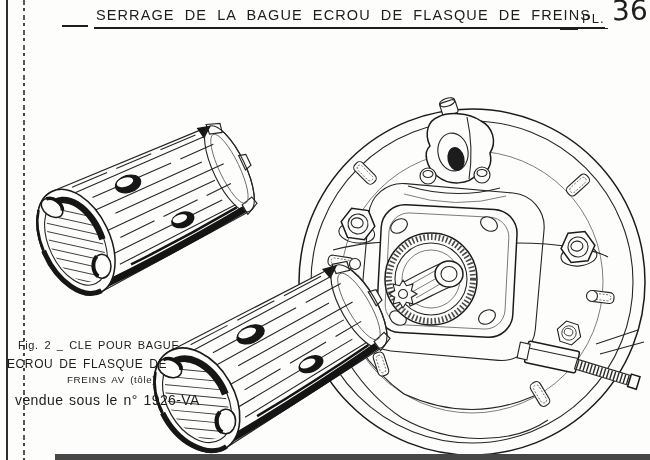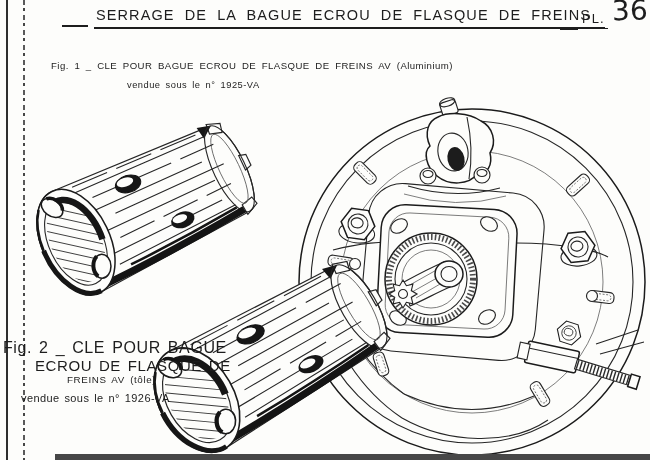--- a/index.html
+++ b/index.html
@@ -12,24 +12,24 @@
   .scan-bar{position:absolute;left:55px;bottom:0;width:595px;height:6px;background:#474747;}
   .title{left:94px;top:7px;font-size:14.5px;letter-spacing:1.1px;word-spacing:5px;
         border-bottom:2px solid #1d1d1d;padding:0 14px 4px 2px;font-weight:normal;}
   .lead-dash{left:62px;top:25px;width:26px;height:2px;background:#1d1d1d;}
   .plate-label{left:582px;top:11px;font-size:13px;letter-spacing:1px;
         border-bottom:1.6px solid #1d1d1d;padding:0 3px 2px 0;}
   .pl-lead-dash{left:560px;top:28px;width:18px;height:1.6px;background:#1d1d1d;}
   .plate-number{left:612px;top:-6px;font-size:28px;font-family:"DejaVu Sans",sans-serif;transform:rotate(-2deg);}
   .fig1-caption{left:51px;top:60px;font-size:9.6px;letter-spacing:.45px;word-spacing:2.5px;}
   .fig1-sub{left:127px;top:80px;font-size:9.3px;letter-spacing:.5px;word-spacing:2px;}
-  .fig2-l1{left:3px;top:339px;font-size:16px;letter-spacing:.6px;word-spacing:2px;}
-  .fig2-l2{left:35px;top:357px;font-size:15px;letter-spacing:.6px;word-spacing:2px;}
+  .fig2-l1{left:18px;top:339px;font-size:11px;letter-spacing:.6px;word-spacing:2px;}
+  .fig2-l2{left:7px;top:357px;font-size:12px;letter-spacing:.6px;word-spacing:2px;}
   .fig2-l3{left:21px;top:374px;font-size:9.8px;letter-spacing:.6px;word-spacing:2px;padding-left:46px;}
-  .fig2-sub{left:21px;top:392px;font-size:11px;letter-spacing:.4px;word-spacing:1.5px;text-align:right;}
+  .fig2-sub{left:15px;top:392px;font-size:14px;letter-spacing:.4px;word-spacing:1.5px;text-align:right;}
   svg{position:absolute;left:0;top:0;}
   .s{stroke:#262626;fill:none;stroke-width:1.1;}
   .sb{stroke:#1b1b1b;fill:none;stroke-width:1.5;}
   .sf{stroke:#262626;fill:#fdfdfb;stroke-width:1.15;}
   .sfb{stroke:#1b1b1b;fill:#fdfdfb;stroke-width:1.5;}
   .lt{stroke:#5d5d5d;fill:none;stroke-width:.8;}
   .hatch{stroke:#3b3b3b;stroke-width:.9;fill:none;}
   .dk{fill:#161616;stroke:none;}
 </style>
 </head>
@@ -223,21 +223,19 @@
   <div class="binding-line"></div>
   <div class="binding-dashed"></div>
   <div class="scan-bar"></div>
 
   <div class="abs lead-dash"></div>
   <div class="abs title">SERRAGE DE LA BAGUE ECROU DE FLASQUE DE FREINS</div>
   <div class="abs pl-lead-dash"></div>
   <div class="abs plate-label">PL.</div>
   <div class="abs plate-number">36</div>
 
-  <div class="abs fig1-caption">Fig. 1 _ CLE POUR BAGUE ECROU DE FLASQUE DE FREINS AV (Aluminium)</div>
-  <div class="abs fig1-sub">vendue sous le n° 1925-VA</div>
 
   <div class="abs fig2-l1">Fig. 2 _ CLE POUR BAGUE</div>
   <div class="abs fig2-l2">ECROU DE FLASQUE DE</div>
   <div class="abs fig2-l3">FREINS AV (tôle)</div>
   <div class="abs fig2-sub">vendue sous le n° 1926-VA</div>
 
 </div>
 
 </body></html>

